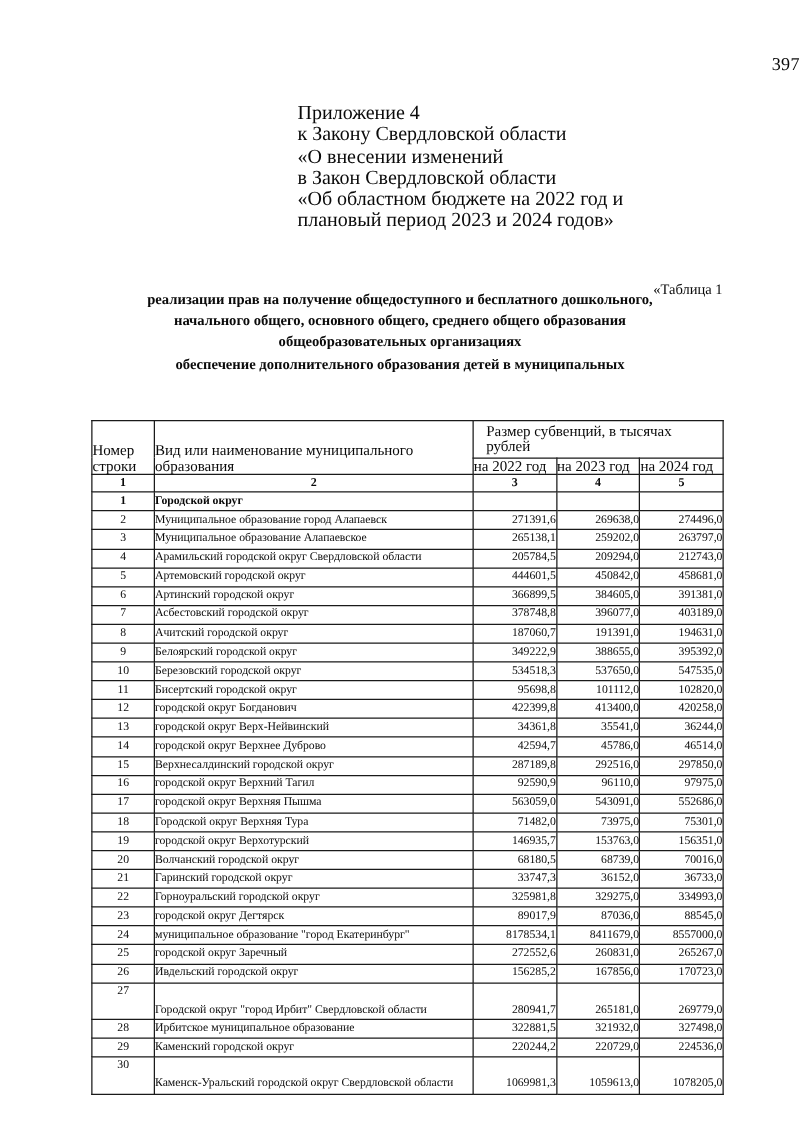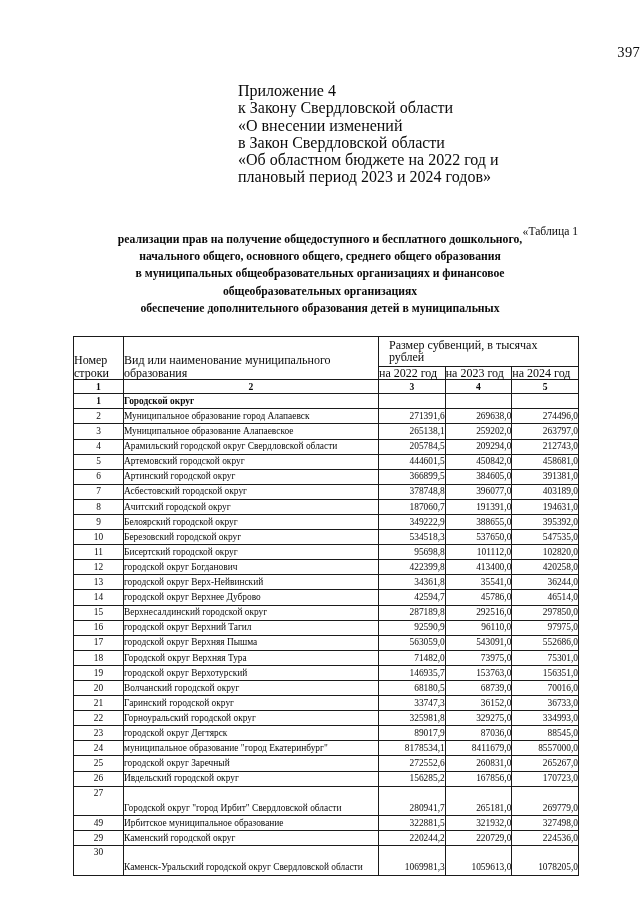--- a/index.html
+++ b/index.html
@@ -152,21 +152,20 @@
     <span class="ln">в Закон Свердловской области</span>
     <span class="ln">«Об областном бюджете на 2022 год и</span>
     <span class="ln">плановый период 2023 и 2024 годов»</span>
   </div>
 
   <div class="table-caption-ref">«Таблица 1</div>
 
   <div class="doc-title">
     <span class="ln">реализации прав на получение общедоступного и бесплатного дошкольного,</span>
     <span class="ln">начального общего, основного общего, среднего общего образования</span>
-    <span class="ln">в муниципальных общеобразовательных организациях и финансовое</span>
     <span class="ln">общеобразовательных организациях</span>
     <span class="ln">обеспечение дополнительного образования детей в муниципальных</span>
   </div>
 
   <div class="table-wrap">
     <table class="subv">
       <colgroup>
         <col class="c-num">
         <col class="c-name">
         <col class="c-y">
@@ -382,21 +381,21 @@
             <td class="val">170723,0</td>
           </tr>
           <tr class="tall">
             <td class="num">27</td>
             <td class="name two-line">Городской округ "город Ирбит" Свердловской области</td>
             <td class="val">280941,7</td>
             <td class="val">265181,0</td>
             <td class="val">269779,0</td>
           </tr>
           <tr>
-            <td class="num">49</td>
+            <td class="num">28</td>
             <td class="name">Ирбитское муниципальное образование</td>
             <td class="val">322881,5</td>
             <td class="val">321932,0</td>
             <td class="val">327498,0</td>
           </tr>
           <tr>
             <td class="num">29</td>
             <td class="name">Каменский городской округ</td>
             <td class="val">220244,2</td>
             <td class="val">220729,0</td>

